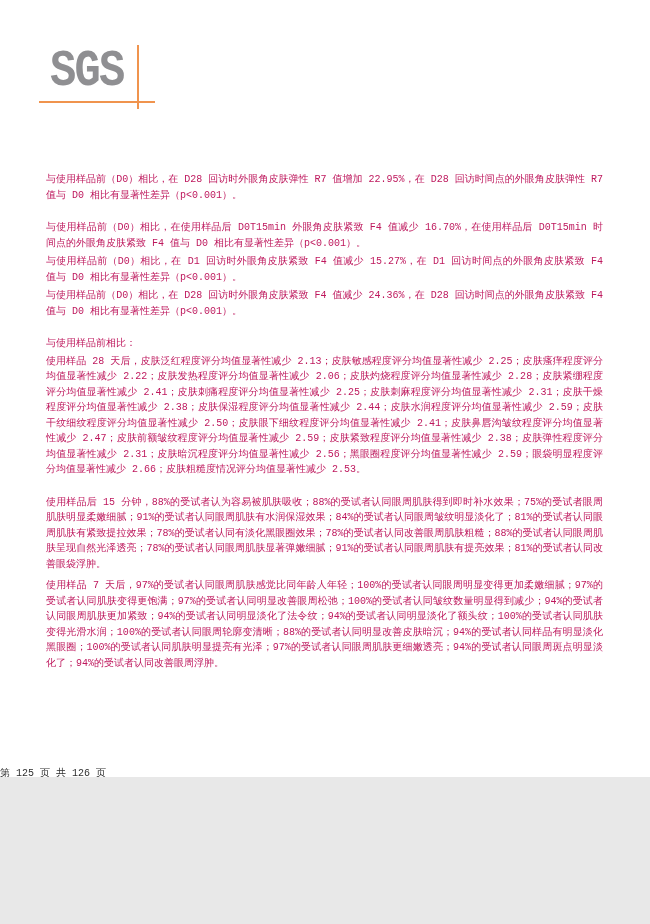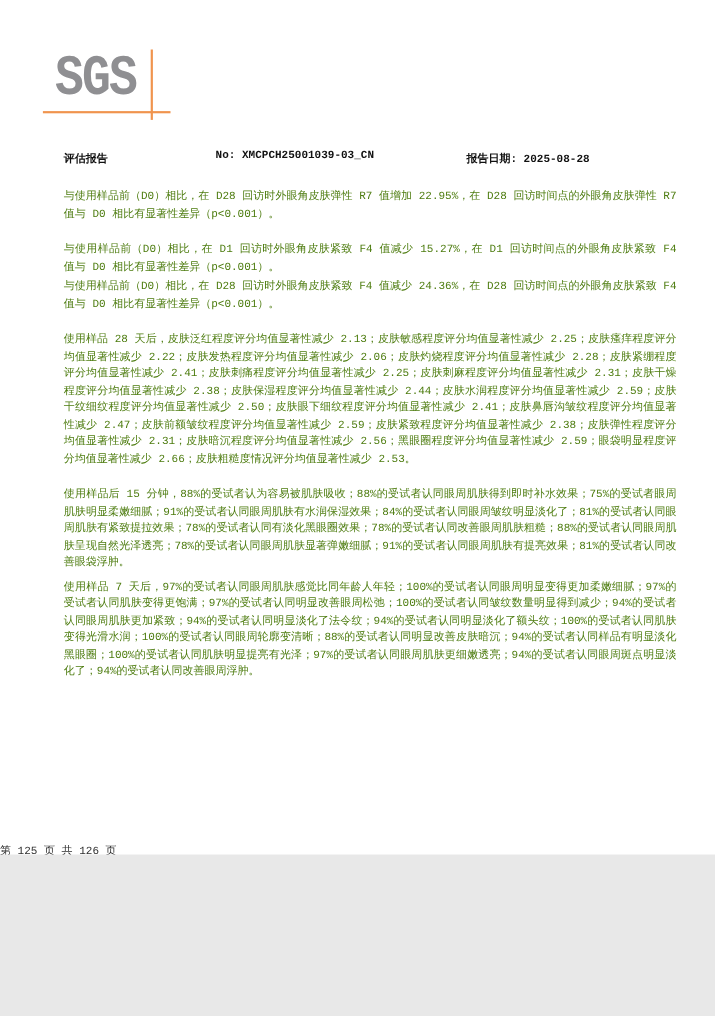--- a/index.html
+++ b/index.html
@@ -14,21 +14,21 @@
     letter-spacing:-2px;transform:scaleX(.84);transform-origin:left top;line-height:60px;
   }
   .logo-vline{position:absolute;left:87px;top:-5px;width:2px;height:64px;background:#f0944e;}
   .logo-hline{position:absolute;left:-11px;top:51px;width:116px;height:2px;background:#f0944e;}
   
   .header-row{position:absolute;left:0;top:137px;width:650px;height:16px;font-size:10px;font-weight:bold;color:#111;}
   .h-title{position:absolute;left:58px;}
   .h-no{position:absolute;left:196px;}
   .h-date{position:absolute;left:424px;}
   
-  .content{position:absolute;left:58px;top:172px;width:557px;color:#4d7c0f;}
+  .content{position:absolute;left:46px;top:172px;width:557px;color:#be185d;}
   .para{font-size:10px;line-height:15.5px;text-align:justify;margin:0 0 3px 0;}
   .mb-lg{margin-bottom:17px;}
   .mb-md{margin-bottom:6px;}
   .intro{margin-bottom:2px;text-align:left;}
   
   .page-info{position:absolute;left:0;top:766px;width:650px;font-size:10px;color:#2e2e2e;}
   .rand{position:absolute;right:42px;top:784px;font-size:14px;font-weight:bold;color:#111;margin-left:39px;}
   
   .stamp{position:absolute;left:52px;top:805px;width:82px;height:104px;opacity:.9;z-index:3;}
   .stamp-edge{
@@ -64,31 +64,28 @@
 <body>
 
 <div class="page">
 
   <div class="logo">
     <div class="logo-text">SGS</div>
     <div class="logo-vline"></div>
     <div class="logo-hline"></div>
   </div>
 
-  <div class="header-row">
-    <span class="h-title">评估报告</span>
-    <span class="h-no">No: XMCPCH25001039-03_CN</span>
-    <span class="h-date">报告日期: 2025-08-28</span>
-  </div>
 
   <div class="content">
     <p class="para mb-lg">与使用样品前（D0）相比，在 D28 回访时外眼角皮肤弹性 R7 值增加 22.95%，在 D28 回访时间点的外眼角皮肤弹性 R7 值与 D0 相比有显著性差异（p&lt;0.001）。</p>
+    <p class="para">与使用样品前（D0）相比，在使用样品后 D0T15min 外眼角皮肤紧致 F4 值减少 16.70%，在使用样品后 D0T15min 时间点的外眼角皮肤紧致 F4 值与 D0 相比有显著性差异（p&lt;0.001）。</p>
     <p class="para">与使用样品前（D0）相比，在 D1 回访时外眼角皮肤紧致 F4 值减少 15.27%，在 D1 回访时间点的外眼角皮肤紧致 F4 值与 D0 相比有显著性差异（p&lt;0.001）。</p>
     <p class="para mb-lg">与使用样品前（D0）相比，在 D28 回访时外眼角皮肤紧致 F4 值减少 24.36%，在 D28 回访时间点的外眼角皮肤紧致 F4 值与 D0 相比有显著性差异（p&lt;0.001）。</p>
 
+    <p class="para intro">与使用样品前相比：</p>
     <p class="para mb-lg">使用样品 28 天后，皮肤泛红程度评分均值显著性减少 2.13；皮肤敏感程度评分均值显著性减少 2.25；皮肤瘙痒程度评分均值显著性减少 2.22；皮肤发热程度评分均值显著性减少 2.06；皮肤灼烧程度评分均值显著性减少 2.28；皮肤紧绷程度评分均值显著性减少 2.41；皮肤刺痛程度评分均值显著性减少 2.25；皮肤刺麻程度评分均值显著性减少 2.31；皮肤干燥程度评分均值显著性减少 2.38；皮肤保湿程度评分均值显著性减少 2.44；皮肤水润程度评分均值显著性减少 2.59；皮肤干纹细纹程度评分均值显著性减少 2.50；皮肤眼下细纹程度评分均值显著性减少 2.41；皮肤鼻唇沟皱纹程度评分均值显著性减少 2.47；皮肤前额皱纹程度评分均值显著性减少 2.59；皮肤紧致程度评分均值显著性减少 2.38；皮肤弹性程度评分均值显著性减少 2.31；皮肤暗沉程度评分均值显著性减少 2.56；黑眼圈程度评分均值显著性减少 2.59；眼袋明显程度评分均值显著性减少 2.66；皮肤粗糙度情况评分均值显著性减少 2.53。</p>
 
     <p class="para mb-md">使用样品后 15 分钟，88%的受试者认为容易被肌肤吸收；88%的受试者认同眼周肌肤得到即时补水效果；75%的受试者眼周肌肤明显柔嫩细腻；91%的受试者认同眼周肌肤有水润保湿效果；84%的受试者认同眼周皱纹明显淡化了；81%的受试者认同眼周肌肤有紧致提拉效果；78%的受试者认同有淡化黑眼圈效果；78%的受试者认同改善眼周肌肤粗糙；88%的受试者认同眼周肌肤呈现自然光泽透亮；78%的受试者认同眼周肌肤显著弹嫩细腻；91%的受试者认同眼周肌肤有提亮效果；81%的受试者认同改善眼袋浮肿。</p>
     <p class="para">使用样品 7 天后，97%的受试者认同眼周肌肤感觉比同年龄人年轻；100%的受试者认同眼周明显变得更加柔嫩细腻；97%的受试者认同肌肤变得更饱满；97%的受试者认同明显改善眼周松弛；100%的受试者认同皱纹数量明显得到减少；94%的受试者认同眼周肌肤更加紧致；94%的受试者认同明显淡化了法令纹；94%的受试者认同明显淡化了额头纹；100%的受试者认同肌肤变得光滑水润；100%的受试者认同眼周轮廓变清晰；88%的受试者认同明显改善皮肤暗沉；94%的受试者认同样品有明显淡化黑眼圈；100%的受试者认同肌肤明显提亮有光泽；97%的受试者认同眼周肌肤更细嫩透亮；94%的受试者认同眼周斑点明显淡化了；94%的受试者认同改善眼周浮肿。</p>
   </div>
 
   <div class="page-info">第 125 页 共 126 页</div>
   <div class="rand">RAND: 336815715</div>
 
   <div class="stamp-edge">通标标准技术服务有限公司</div>

